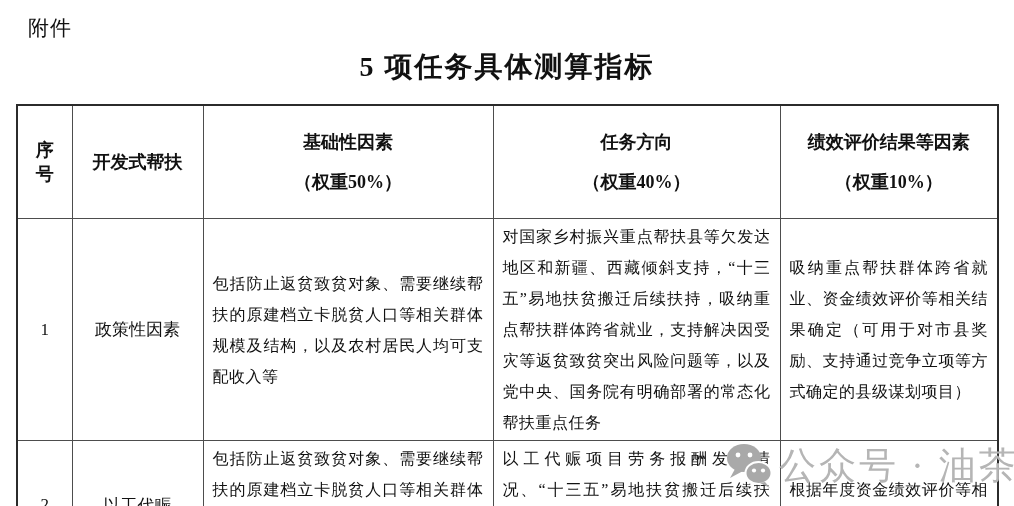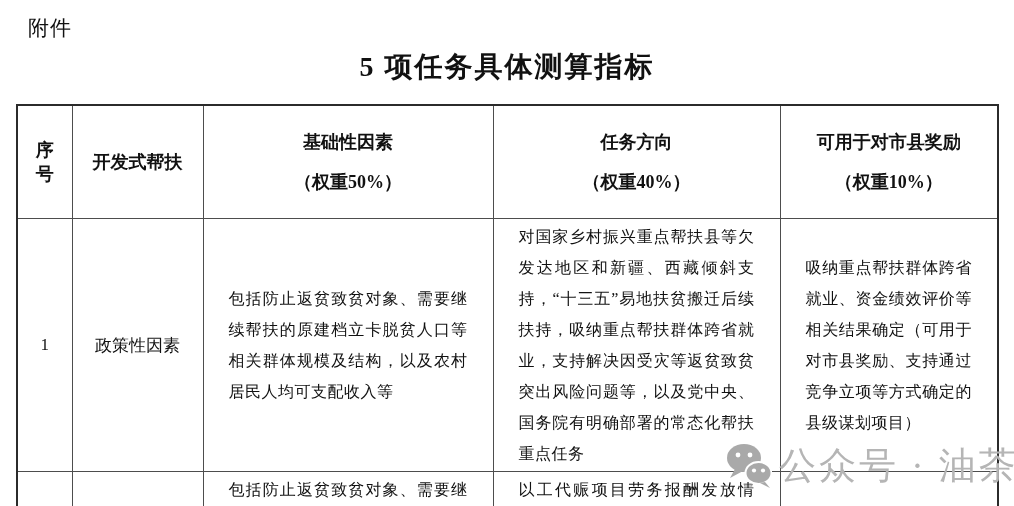--- a/index.html
+++ b/index.html
@@ -60,21 +60,21 @@
   tr.row-2 { height: 100px; }
   .head-two-line div { line-height: 40px; }
   td.cell-center {
     text-align: center;
     font-size: 17px;
   }
   td.cell-text {
     font-size: 16px;
     line-height: 31px;
     text-align: justify;
-    padding: 2px 25px;
+    padding: 2px 9px;
     letter-spacing: 0.5px;
   }
   .watermark {
     position: absolute;
     left: 726px;
     top: 441px;
     display: flex;
     align-items: center;
     gap: 7px;
     z-index: 5;
@@ -119,21 +119,21 @@
         </div>
       </th>
       <th>
         <div class="head-two-line">
           <div>任务方向</div>
           <div>（权重40%）</div>
         </div>
       </th>
       <th>
         <div class="head-two-line">
-          <div>可用于对市县奖励</div>
+          <div>绩效评价结果等因素</div>
           <div>（权重10%）</div>
         </div>
       </th>
     </tr>
   </thead>
   <tbody>
     <tr class="row-1">
       <td class="cell-center">1</td>
       <td class="cell-center">政策性因素</td>
       <td class="cell-text">包括防止返贫致贫对象、需要继续帮扶的原建档立卡脱贫人口等相关群体规模及结构，以及农村居民人均可支配收入等</td>

